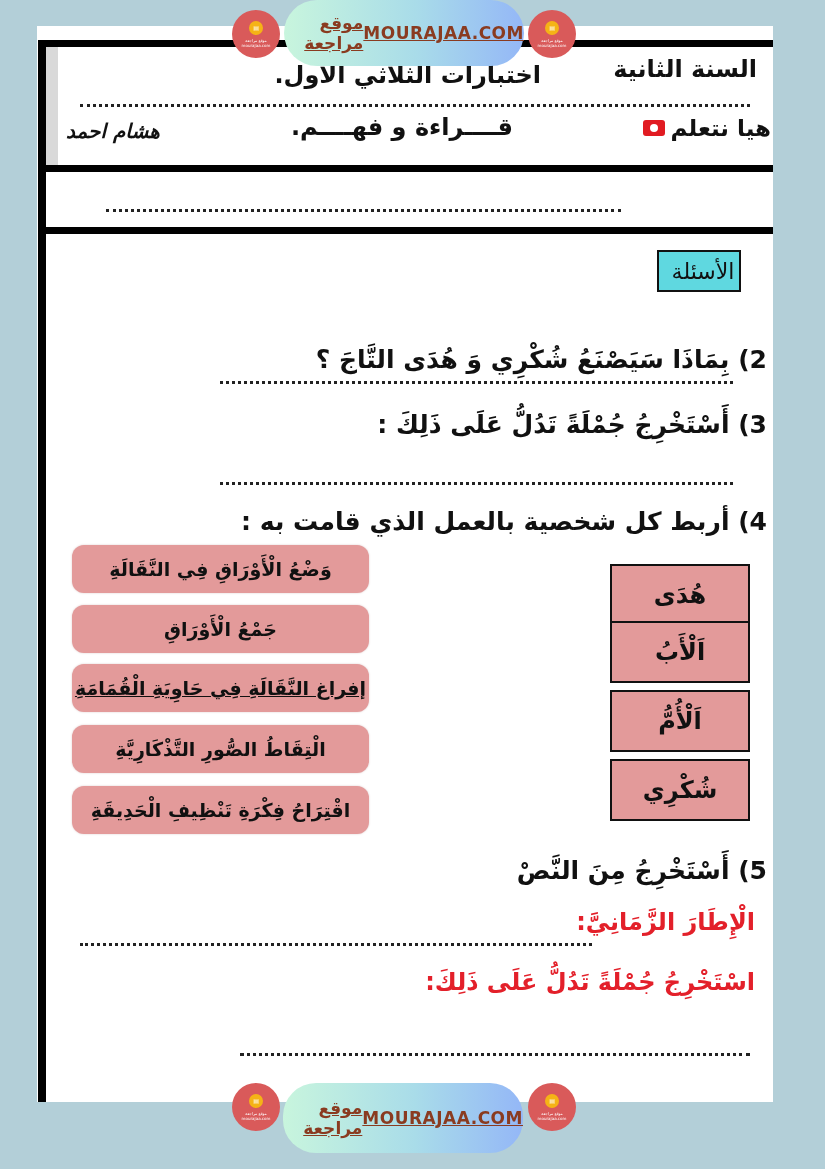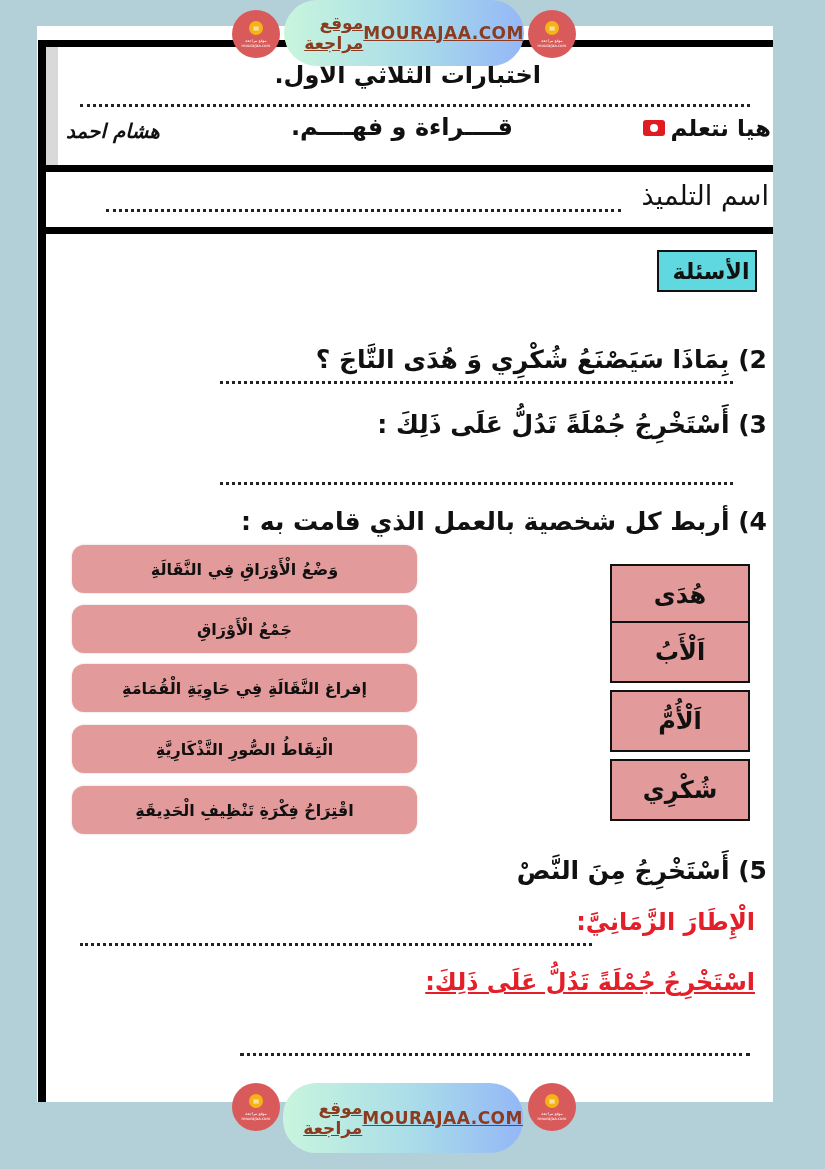--- a/index.html
+++ b/index.html
@@ -52,33 +52,33 @@
     }
     .flag span { width: 8px; height: 8px; background:#fff; border-radius:50%; display:block; }
     .h-subject { right: 260px; top: 66px; font-size: 24px; }
     .h-teacher { left: 8px; top: 72px; font-size: 20px; font-style: italic; }
 
     .student { position:absolute; left: 58px; top: 172px; width: 715px; height: 55px; }
     .student-label { right: 4px; top: 8px; font-size: 27px; }
     .student-dots { left: 48px; top: 16px; width: 515px; height: 24px; border-bottom: 3px dotted #222; }
 
     .section-tag {
-      position: absolute; left: 657px; top: 250px; width: 100px; height: 42px;
+      position: absolute; left: 657px; top: 250px; width: 84px; height: 42px;
       background: #5fd8e0; border: 2px solid #111;
       display:flex; align-items:center; justify-content:center;
-      font-size: 22px; font-weight: bold; padding-left: 8px;
+      font-size: 22px; font-weight: normal; padding-left: 8px;
     }
     .q { position: absolute; right: 60px; font-size: 25px; font-weight: bold; direction: rtl; white-space: nowrap; }
     .dots { position: absolute; border-bottom: 3px dotted #222; height: 4px; }
 
     .match-left {
-      position: absolute; left: 72px; width: 345px; height: 48px;
+      position: absolute; left: 72px; width: 297px; height: 48px;
       background: #e39a9a; border-radius: 12px;
       display:flex; align-items:center; justify-content:center;
-      font-size: 16px; font-weight: bold; direction: rtl;
+      font-size: 19px; font-weight: bold; direction: rtl;
       box-shadow: 0 0 2px rgba(120,40,40,0.25);
     }
     .match-right {
       position: absolute; left: 610px; width: 140px; height: 62px;
       background: #e39a9a; border: 2px solid #111;
       display:flex; align-items:center; justify-content:center;
       font-size: 24px; font-weight: bold; direction: rtl;
     }
     .red { color: #e3202a; text-align: center; }
 
@@ -107,62 +107,62 @@
 <body>
 
 <div class="page"></div>
 <div class="left-rule"></div>
 <div class="left-rule-gray"></div>
 <div class="hbar" style="top:40px; width:735px;"></div>
 <div class="hbar" style="top:165px; width:735px;"></div>
 <div class="hbar" style="top:227px; width:735px;"></div>
 
 <div class="header-box rtl">
+  <div class="abs h-year t-bold underline">السنة الثانية</div>
   <div class="abs h-title t-bold underline">اختبارات الثلاثي الأول.</div>
   <div class="abs h-dots"></div>
   <div class="abs h-letslearn t-bold">
     <span>هيا نتعلم</span>
     <span class="flag">
         <span></span>
       </span>
   </div>
   <div class="abs h-subject t-bold underline">قــــراءة و فهــــم.</div>
   <div class="abs h-teacher t-bold">هشام احمد</div>
 </div>
 
 <div class="student rtl">
-  <div class="abs student-label">اسم التلميذ</div>
   <div class="abs student-dots"></div>
 </div>
 
 <div class="section-tag rtl">الأسئلة</div>
 
 <div class="q" style="top:305px; right:58px;margin-top:40px;">2) بِمَاذَا سَيَصْنَعُ شُكْرِي وَ هُدَى التَّاجَ ؟</div>
 <div class="dots" style="left:220px; top:380px; width:513px;"></div>
 
 <div class="q" style="top:410px; right:58px;">3) أَسْتَخْرِجُ جُمْلَةً تَدُلُّ عَلَى ذَلِكَ :</div>
 <div class="dots" style="left:220px; top:481px; width:513px;"></div>
 
 <div class="q" style="top:507px; right:58px;">4) أربط كل شخصية بالعمل الذي قامت به :</div>
 
 <div class="match-left" style="top:545px;">وَضْعُ الْأَوْرَاقِ فِي النَّقَالَةِ</div>
 <div class="match-left" style="top:605px;">جَمْعُ الْأَوْرَاقِ</div>
-<div class="match-left" style="top:664px;">إفراغ النَّقَالَةِ فِي حَاوِيَةِ الْقُمَامَةِ</div>
+<div class="match-left" style="top:664px;text-decoration:underline;">إفراغ النَّقَالَةِ فِي حَاوِيَةِ الْقُمَامَةِ</div>
 <div class="match-left" style="top:725px;">الْتِقَاطُ الصُّورِ التَّذْكَارِيَّةِ</div>
 <div class="match-left" style="top:786px;">اقْتِرَاحُ فِكْرَةِ تَنْظِيفِ الْحَدِيقَةِ</div>
 
 <div class="match-right" style="top:564px;">هُدَى</div>
 <div class="match-right" style="top:621px;">اَلْأَبُ</div>
 <div class="match-right" style="top:690px;">اَلْأُمُّ</div>
 <div class="match-right" style="top:759px;">شُكْرِي</div>
 
 <div class="q" style="top:856px; right:58px;">5) أَسْتَخْرِجُ مِنَ النَّصْ</div>
 <div class="q red" style="top:908px; right:70px; font-size:24px;">الْإِطَارَ الزَّمَانِيَّ:</div>
 <div class="dots" style="left:80px; top:942px; width:512px;"></div>
-<div class="q red" style="top:968px; right:70px; font-size:24px;text-decoration:underline;">اسْتَخْرِجُ جُمْلَةً تَدُلُّ عَلَى ذَلِكَ:</div>
+<div class="q red" style="top:968px; right:70px; font-size:24px;">اسْتَخْرِجُ جُمْلَةً تَدُلُّ عَلَى ذَلِكَ:</div>
 <div class="dots" style="left:240px; top:1052px; width:510px;"></div>
 
 <div class="logo" style="left:232px; top:10px;">
   <div class="inner">▤</div>
   <div class="cap">موقع مراجعة mourajaa.com</div>
 </div>
 <div class="badge" style="left:284px; top:0px;">
   <div class="ar">موقع مراجعة</div>
   <div class="en">MOURAJAA.COM</div>
 </div>

